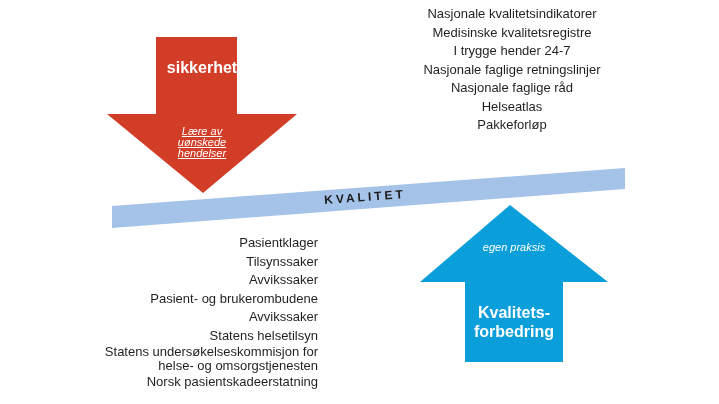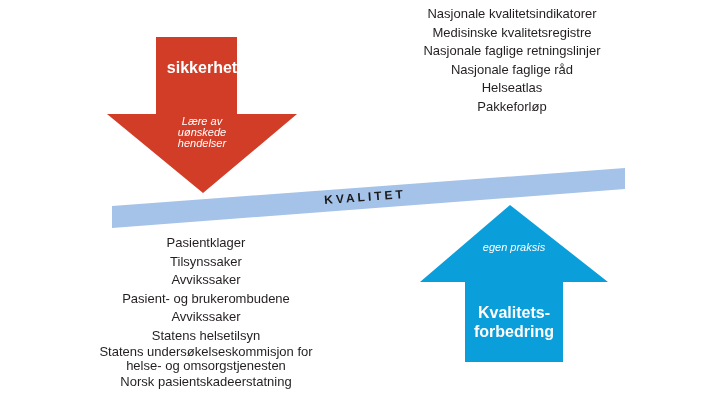--- a/index.html
+++ b/index.html
@@ -14,40 +14,40 @@
   .abs { position: absolute; }
   svg.layer { left: 0; top: 0; }
 
   .list {
     font-size: 13px;
     line-height: 18.5px;
     color: #231f20;
     text-align: center;
   }
   .list-top    { left: 392px; top: 5px;  width: 240px; }
-  .list-bottom { left: 94px;  top: 234px; width: 224px; }
+  .list-bottom { left: 94px;  top: 234px; width: 224px; text-align: right; }
   
   .list-bottom div:nth-child(7) { line-height: 14px; }
 
   .arrow-label {
     font-weight: bold;
     color: #ffffff;
     text-align: center;
     font-size: 16px;
   }
   .ps-label { left: 107px; top: 59px;  width: 190px; line-height: 18px; }
   .qi-label { left: 420px; top: 303px; width: 188px; line-height: 19px; }
 
   .arrow-note {
     font-style: italic;
     color: #ffffff;
     text-align: center;
     font-size: 11px;
   }
-  .ps-note { left: 107px; top: 116px; width: 190px; line-height: 11px; }
+  .ps-note { left: 107px; top: 126px; width: 190px; line-height: 11px; text-decoration: underline; }
   .qi-note { left: 420px; top: 241px; width: 188px; line-height: 12px; }
 
   .kvalitet {
     left: 265px;
     top: 189px;
     width: 200px;
     text-align: center;
     transform: rotate(-4.2deg);
     font-weight: bold;
     font-size: 12px;
@@ -84,20 +84,21 @@
     </div>
 
   <div class="abs arrow-label qi-label">
       <div>Kvalitets-</div>
       <div>forbedring</div>
     </div>
 
   <div class="abs list list-top">
       <div>Nasjonale kvalitetsindikatorer</div>
       <div>Medisinske kvalitetsregistre</div>
+      <div>I trygge hender 24-7</div>
       <div>Nasjonale faglige retningslinjer</div>
       <div>Nasjonale faglige råd</div>
       <div>Helseatlas</div>
       <div>Pakkeforløp</div>
     </div>
 
   <div class="abs list list-bottom">
       <div>Pasientklager</div>
       <div>Tilsynssaker</div>
       <div>Avvikssaker</div>

